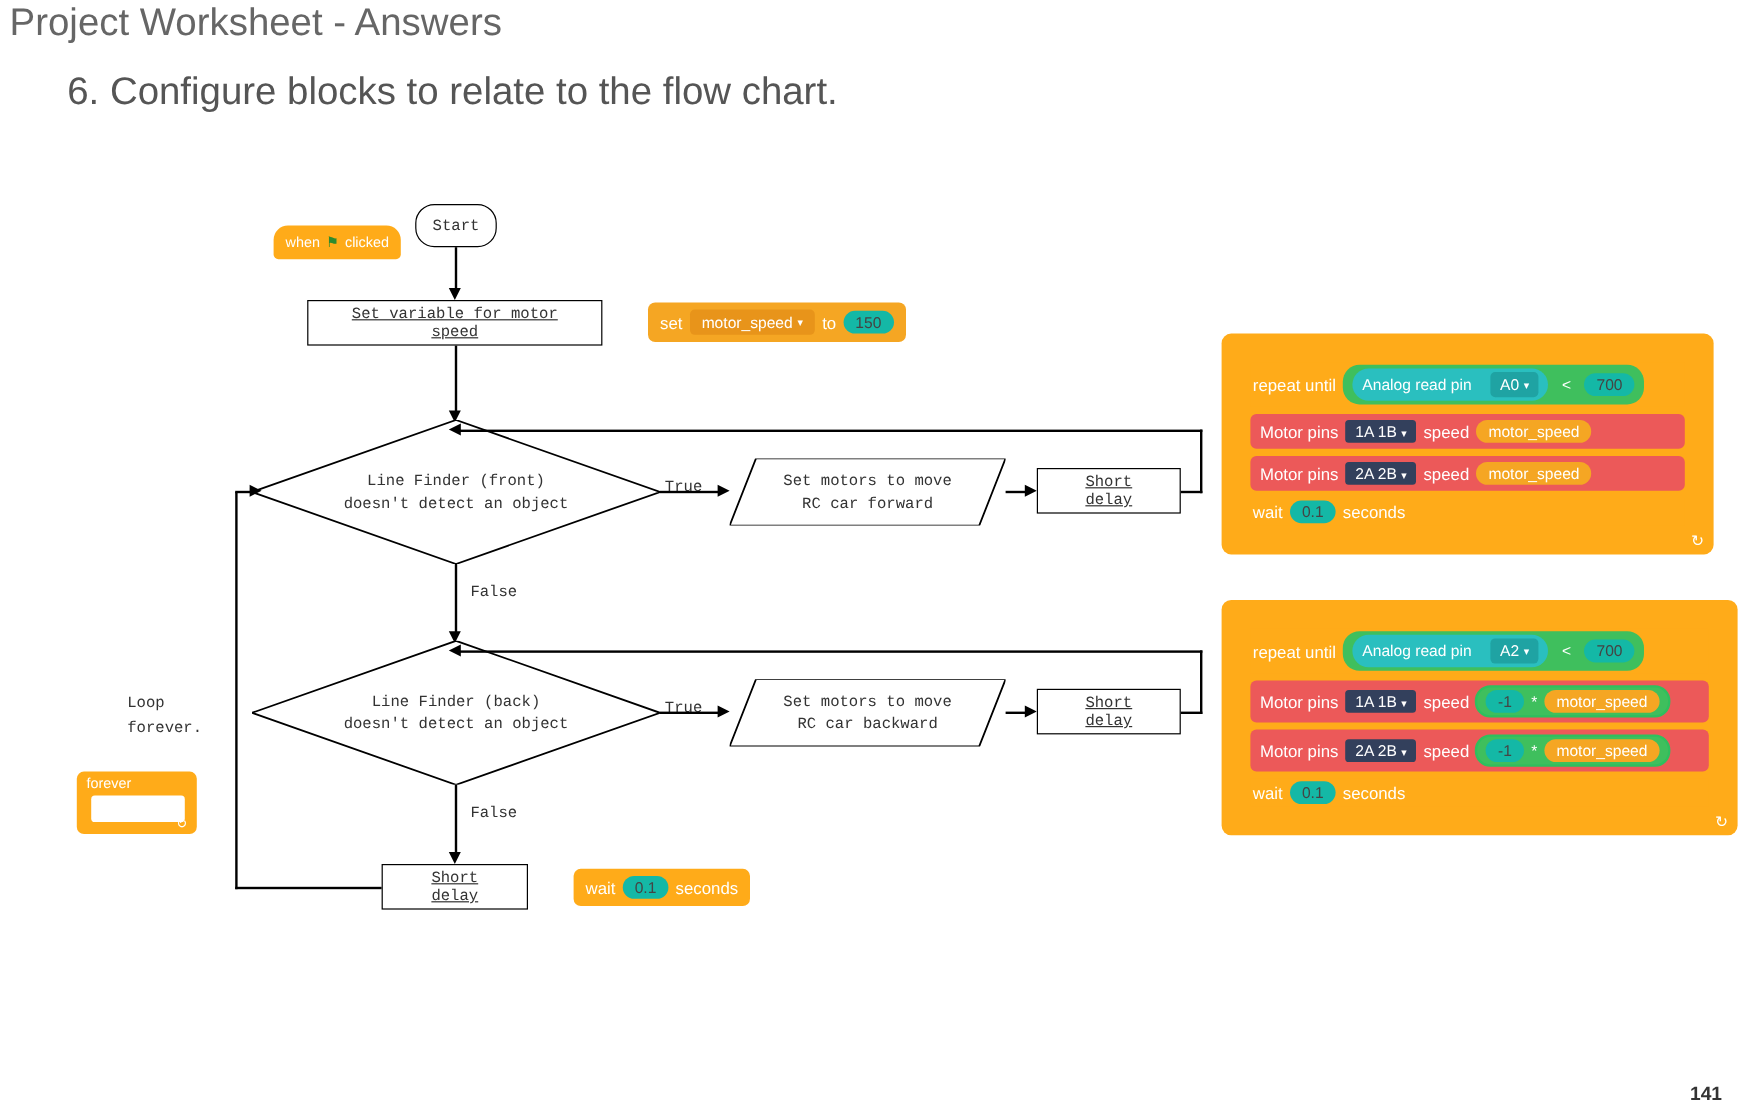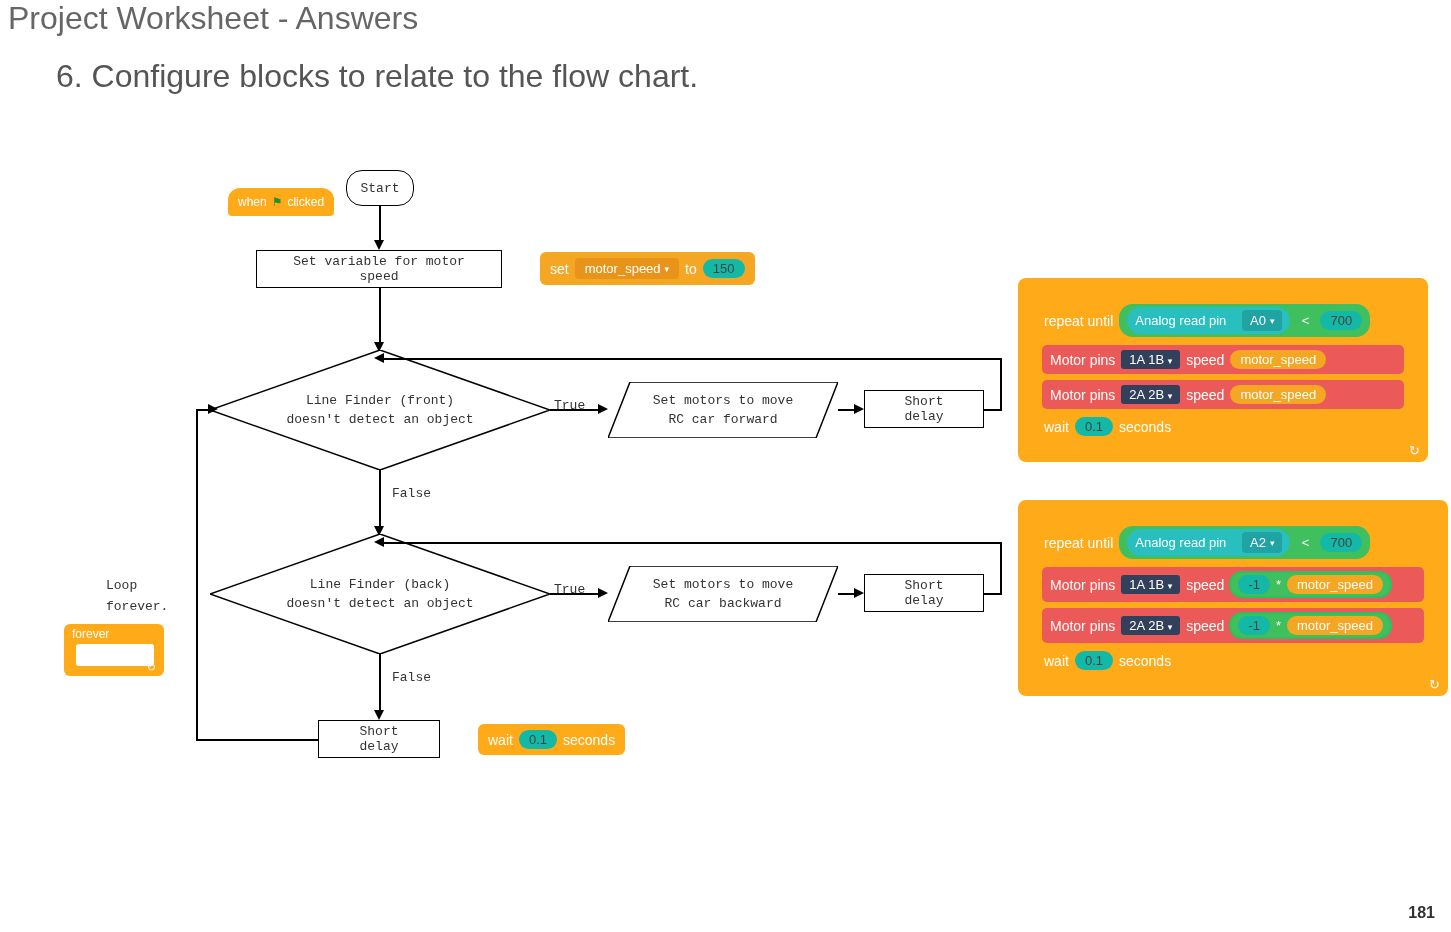--- a/index.html
+++ b/index.html
@@ -45,20 +45,21 @@
     display: flex; align-items: center; justify-content: center;
     background:#fff;
   }
   .rect-box {
     position: absolute;
     border: 1.5px solid #000;
     background:#fff;
     display: flex; align-items: center; justify-content: center;
     text-align:center;
     padding: 6px 20px;
+    text-decoration: underline;
   }
   .diamond {
     position: absolute;
     width: 340px; height: 120px;
   }
   .diamond svg { width:100%; height:100%; display:block; }
   .diamond .dtxt {
     position:absolute; inset:0; display:flex; flex-direction:column;
     align-items:center; justify-content:center; text-align:left;
     padding: 0 50px;
@@ -160,21 +161,21 @@
   }
   .when-clicked {
     position:absolute; background:#ffab19;
     border-radius:12px 12px 4px 4px;
     padding:7px 10px; color:#fff; font-size:12px;
     display:flex; align-items:center; gap:5px;margin-top:12px;
   }
   .flag { color:#2e8b2e; }
   .forever-block {
     position:absolute;
-    width:100px; height:52px;
+    width:100px; height:52px;margin-top:19px;
   }
   .forever-shape {
     position:absolute; inset:0;
     background:#ffab19; border-radius:6px;
   }
   .forever-shape::after{
     content:""; position:absolute;
     left:12px; top:20px; right:10px; bottom:10px;
     background:#fff; border-radius:3px;
   }
@@ -185,21 +186,21 @@
   .green-border { outline:2px solid #2fbf5d; outline-offset:-1px; border-radius:12px; }
   .stack-arrow {
     position:absolute; right:8px; bottom:4px; color:#fff; font-size:13px;
   }
 </style>
 </head>
 <body>
 
 <div class="page-title">Project Worksheet - Answers</div>
 <div class="instruction">6. Configure blocks to relate to the flow chart.</div>
-<div class="page-num">181</div>
+<div class="page-num">141</div>
 
 <div class="start-box mono" style="left:346px; top:170px;">
   <span>Start</span>
 </div>
 
 <div class="when-clicked" style="left:228px; top:176px;">
   <span>when</span>
   <span class="flag">⚑</span>
   <span>clicked</span>
 </div>

